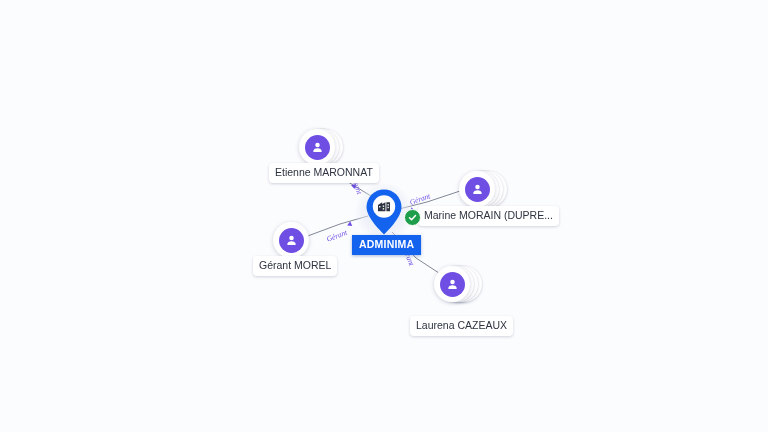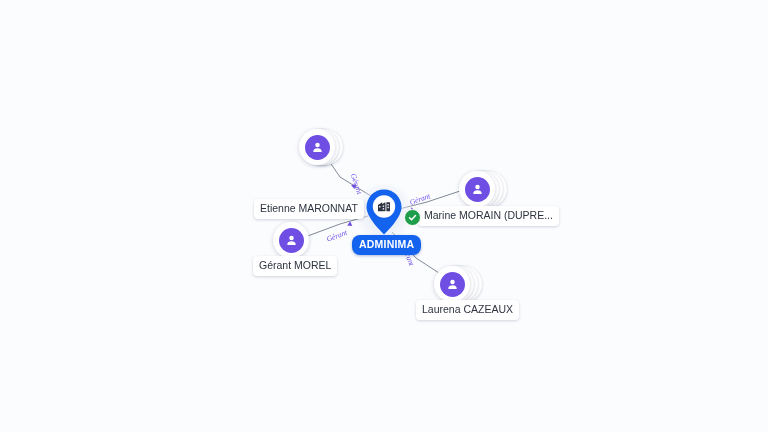--- a/index.html
+++ b/index.html
@@ -117,21 +117,21 @@
   .company-label {
     position: absolute;
     white-space: nowrap;
     background: #1463ef;
     color: #ffffff;
     font-size: 10.5px;
     font-weight: bold;
     letter-spacing: 0.2px;
     line-height: 1;
     padding: 4px 7px 5px 7px;
-    border-radius: 8px;
+    border-radius: 0;
     box-shadow: 0 1px 3px rgba(20,60,150,0.35);
     z-index: 10;
   }
 
   
   .edge-label {
     position: absolute;
     color: #6f4ee4;
     font-family: "Liberation Serif", serif;
     font-style: italic;
@@ -174,21 +174,21 @@
       <div class="avatar">
         <div class="avatar-disc">
           <svg width="15" height="15" viewBox="0 0 24 24" fill="#ffffff">
             <circle cx="12" cy="8" r="3.6"></circle>
             <path d="M12 13c-4 0-6.6 2.1-6.6 4.2V19h13.2v-1.8C18.6 15.1 16 13 12 13z"></path>
           </svg>
         </div>
       </div>
     </div>
   </div>
-  <div class="node-label" style="left:254px; top:163px;margin-top:36px;">Etienne MARONNAT</div>
+  <div class="node-label" style="left:269px; top:163px;">Etienne MARONNAT</div>
 
   <div class="node" style="left:477px; top:189px;">
     <div class="person-stack" style="left:-18px; top:-18px;">
       <div class="person-card" style="left:12px; top:0px;"></div>
       <div class="person-card" style="left:8px; top:0px;"></div>
       <div class="person-card" style="left:4px; top:0px;"></div>
       <div class="avatar">
         <div class="avatar-disc">
           <svg width="15" height="15" viewBox="0 0 24 24" fill="#ffffff">
             <circle cx="12" cy="8" r="3.6"></circle>
@@ -222,21 +222,21 @@
       <div class="avatar">
         <div class="avatar-disc">
           <svg width="15" height="15" viewBox="0 0 24 24" fill="#ffffff">
             <circle cx="12" cy="8" r="3.6"></circle>
             <path d="M12 13c-4 0-6.6 2.1-6.6 4.2V19h13.2v-1.8C18.6 15.1 16 13 12 13z"></path>
           </svg>
         </div>
       </div>
     </div>
   </div>
-  <div class="node-label" style="left:410px; top:300px;margin-left:6px;">Laurena CAZEAUX</div>
+  <div class="node-label" style="left:410px; top:316px;">Laurena CAZEAUX</div>
 
   <div class="node" style="left:384px; top:212px;">
     <div class="company-halo"></div>
     <div class="pin">
       <svg width="38" height="48" viewBox="0 0 38 48">
         <path d="M19 1.5 C9.3 1.5 1.5 9.3 1.5 19 C1.5 28.5 13 40.5 19 46.5 C25 40.5 36.5 28.5 36.5 19 C36.5 9.3 28.7 1.5 19 1.5 Z" fill="#1463ef"></path>
         <circle cx="19" cy="18.5" r="11.2" fill="#ffffff"></circle>
       </svg>
     </div>
     <div class="pin-icon" style="left:-9px; top:-15px; width:18px; height:18px;">

